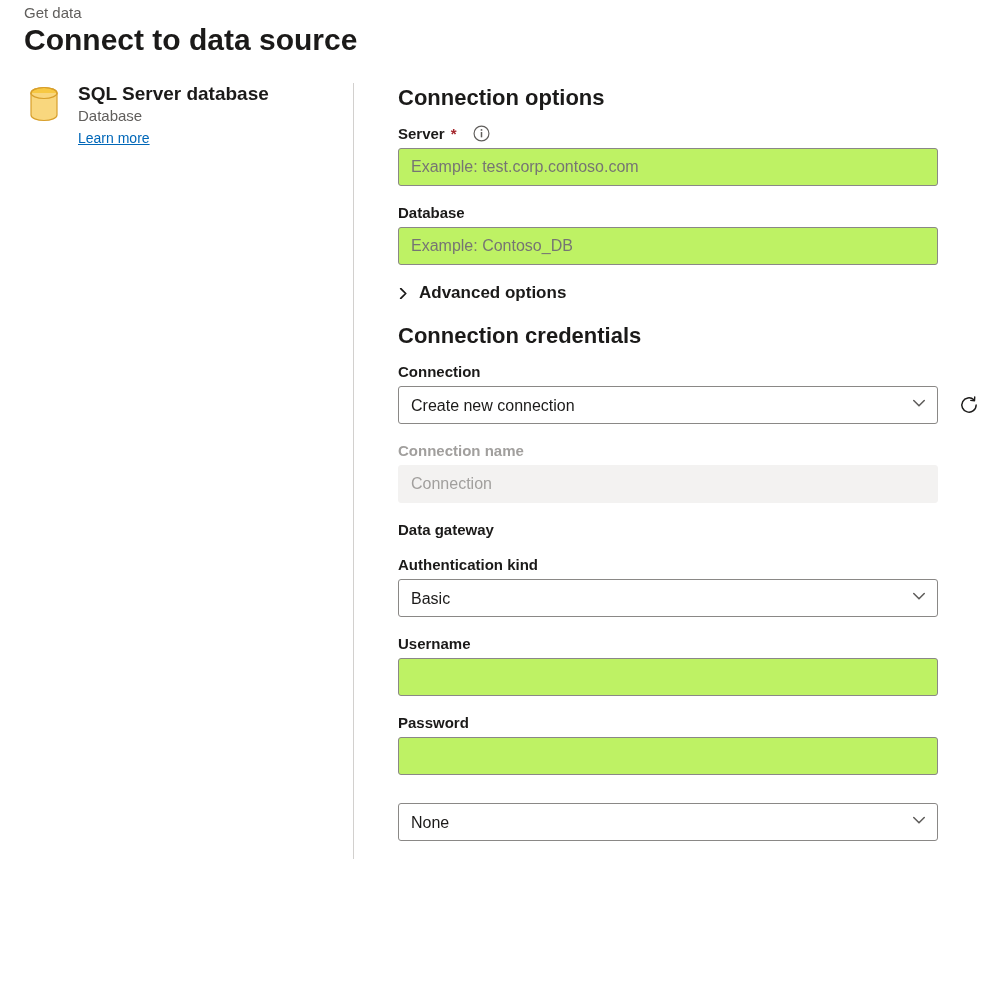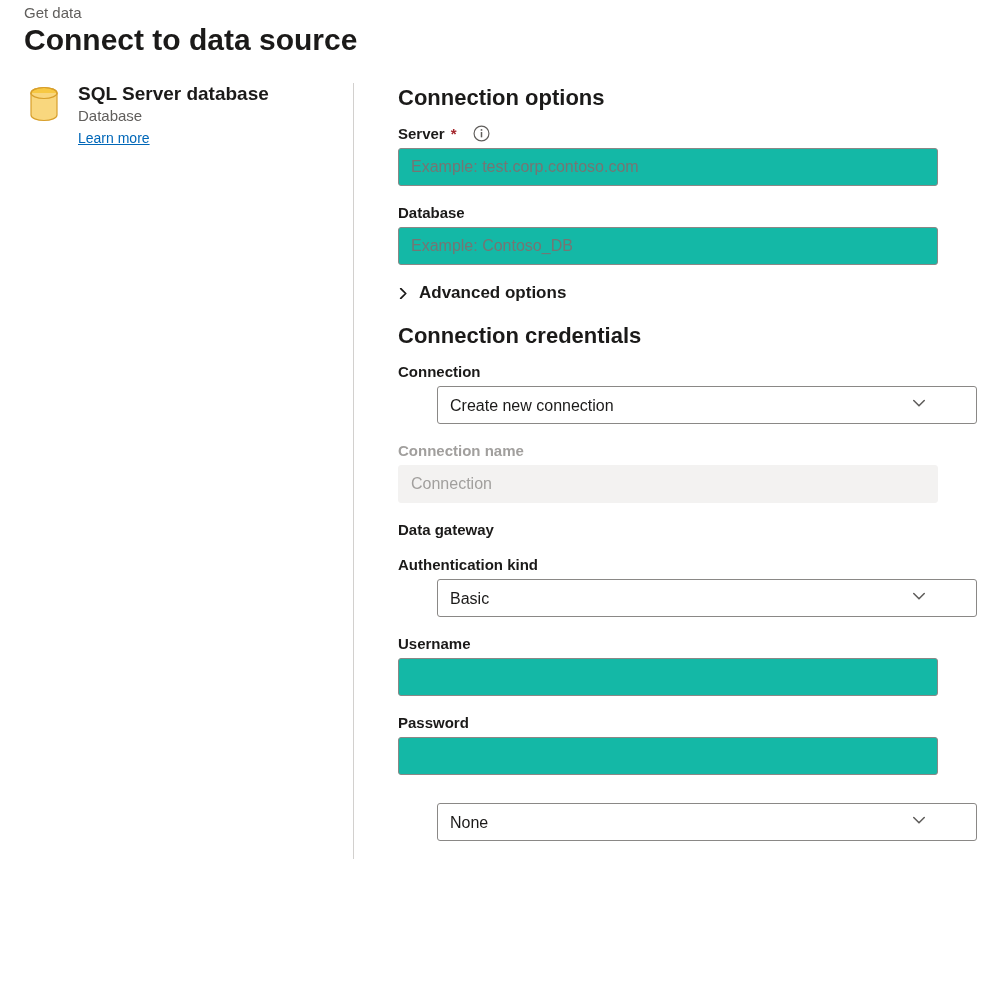--- a/index.html
+++ b/index.html
@@ -100,21 +100,21 @@
   }
   .text-input {
     width: 540px;
     height: 38px;
     border: 1px solid #8a8886;
     border-radius: 3px;
     padding: 0 12px;
     font-size: 16px;
     font-family: inherit;
     color: #1b1a19;
-    background: #14b8a6;
+    background: #bef264;
   }
   .text-input::placeholder {
     color: #767573;
   }
   .text-input.disabled {
     background: #f3f2f1;
     border-color: #f3f2f1;
     color: #a19f9d;
   }
   .text-input.disabled::placeholder {
@@ -131,21 +131,20 @@
     border: 1px solid #8a8886;
     border-radius: 3px;
     padding: 0 36px 0 12px;
     font-size: 16px;
     font-family: inherit;
     color: #1b1a19;
     background: #ffffff;
     appearance: none;
     -webkit-appearance: none;
     cursor: pointer;
-    margin-left: 39px;
   }
   .chevron {
     position: absolute;
     right: 12px;
     top: 50%;
     transform: translateY(-50%);
     pointer-events: none;
     color: #605e5c;
   }
   .row-with-action {

